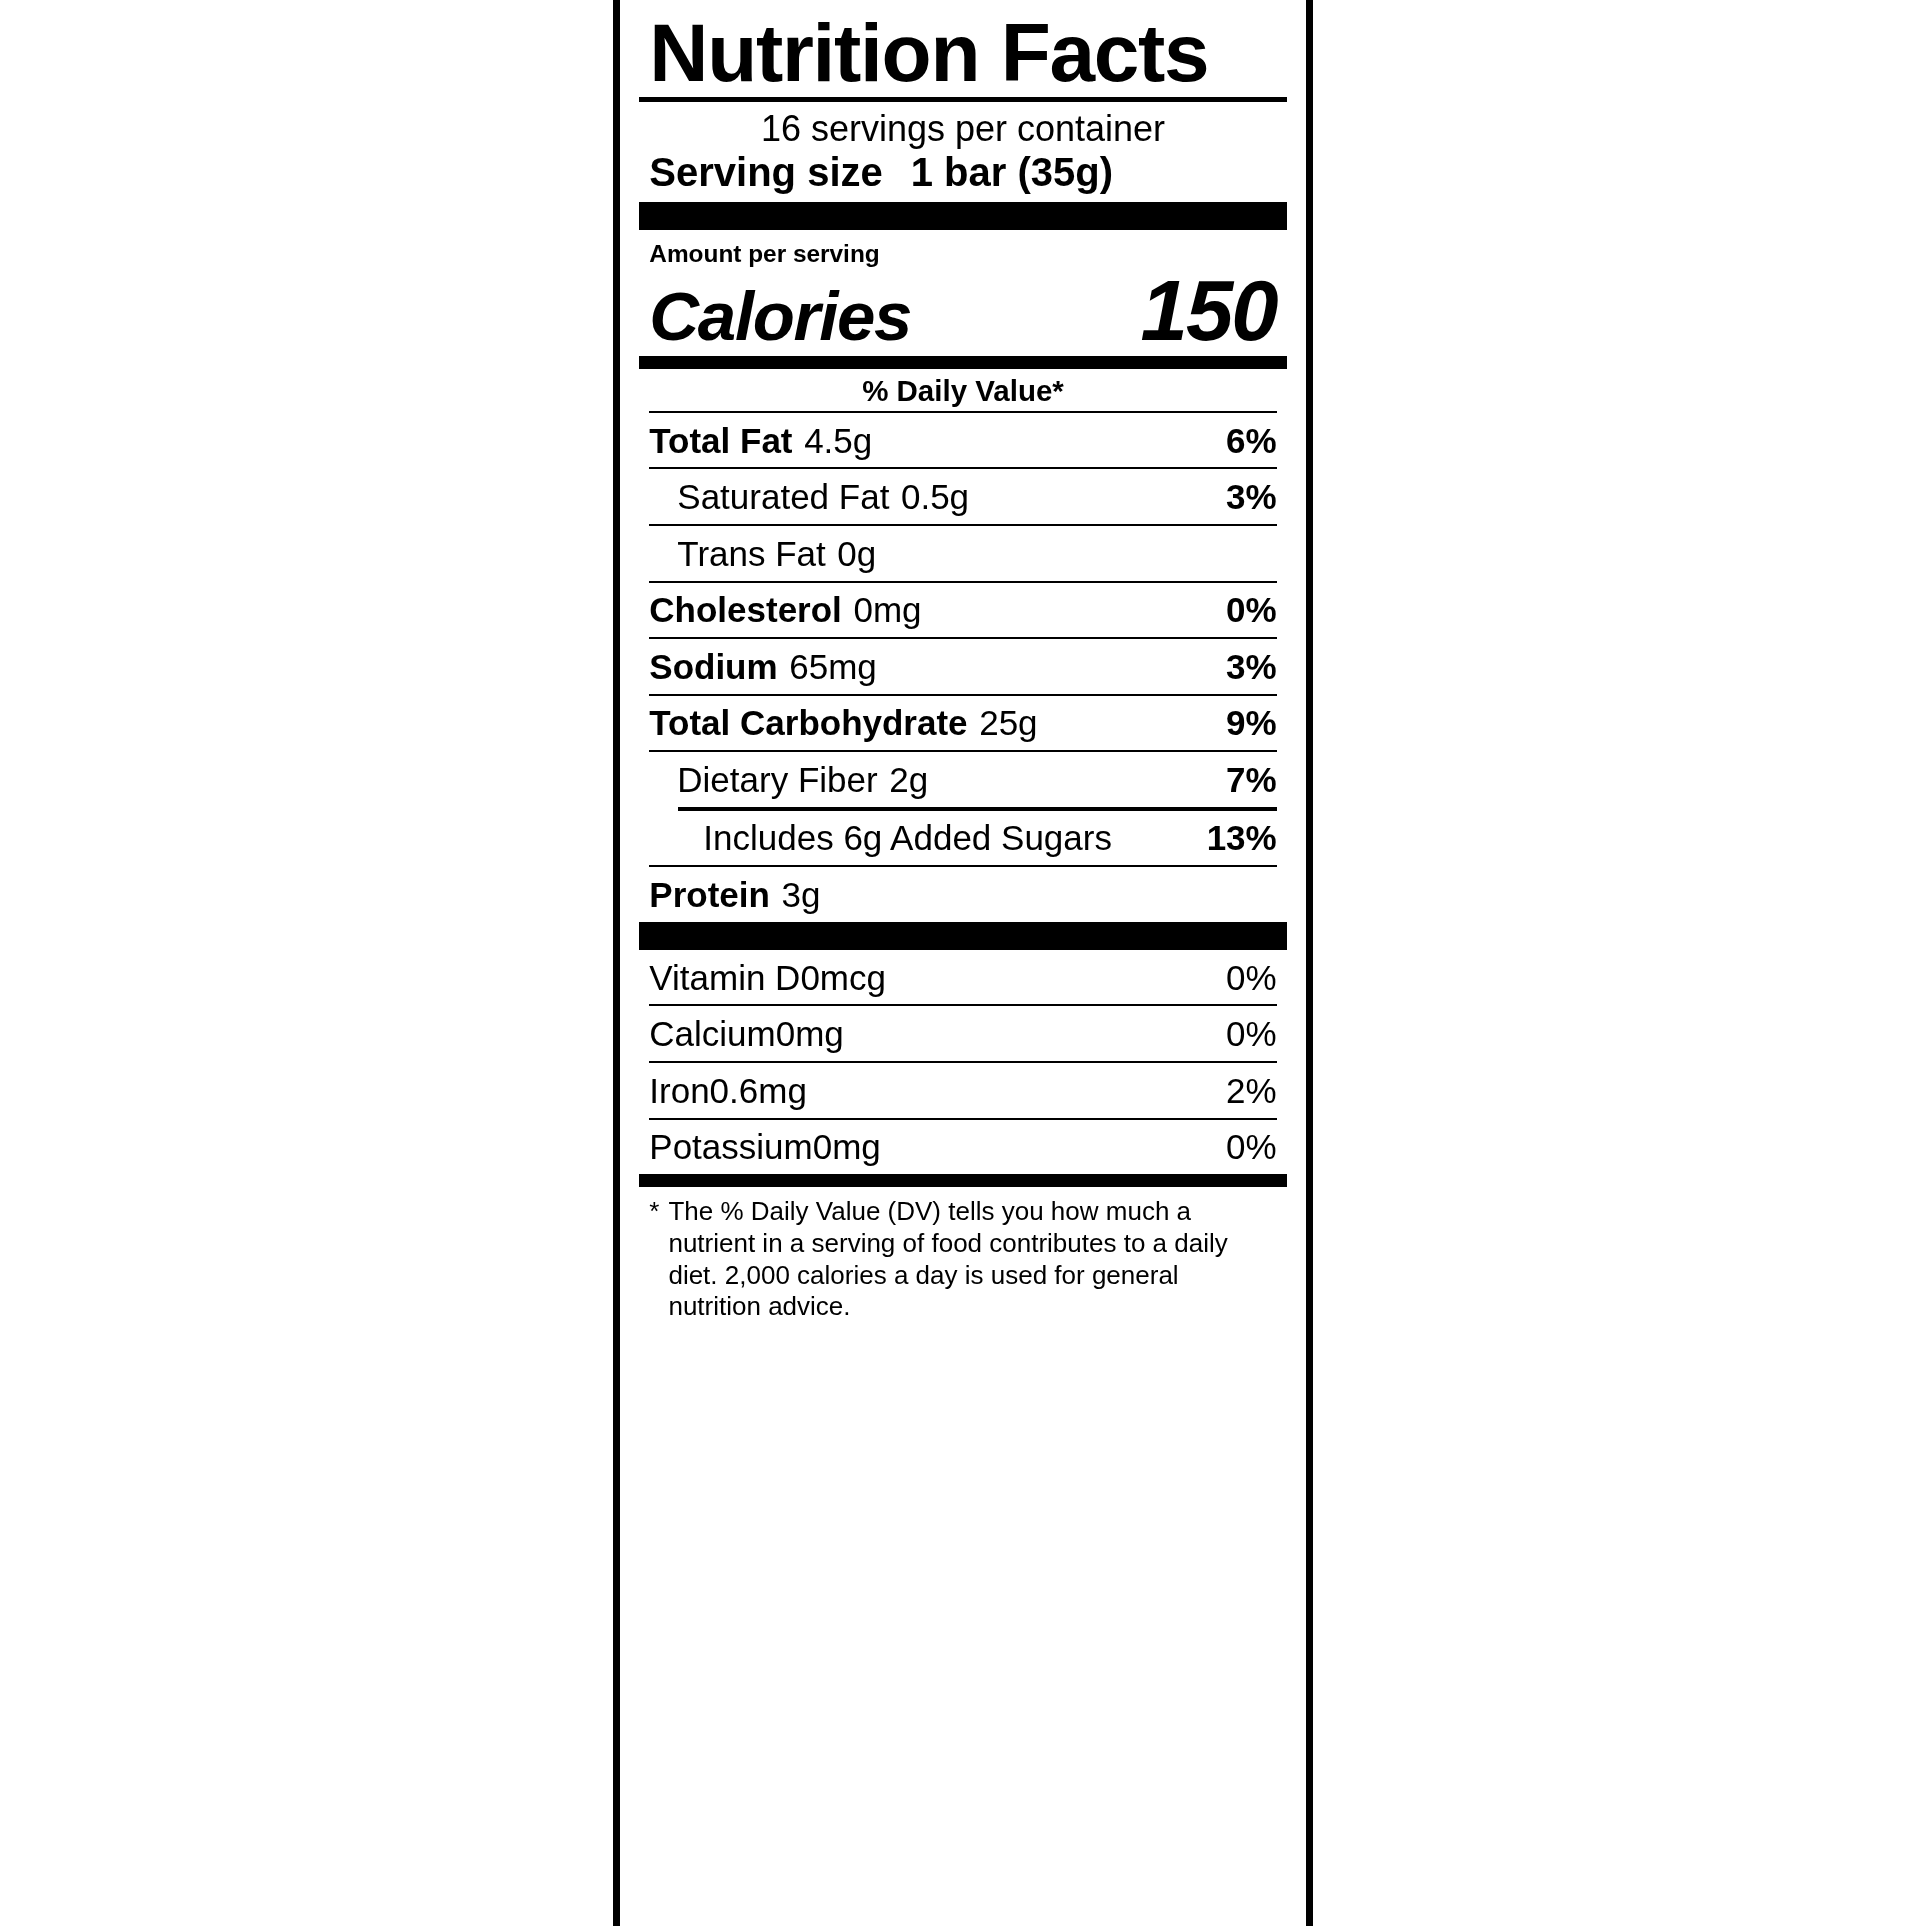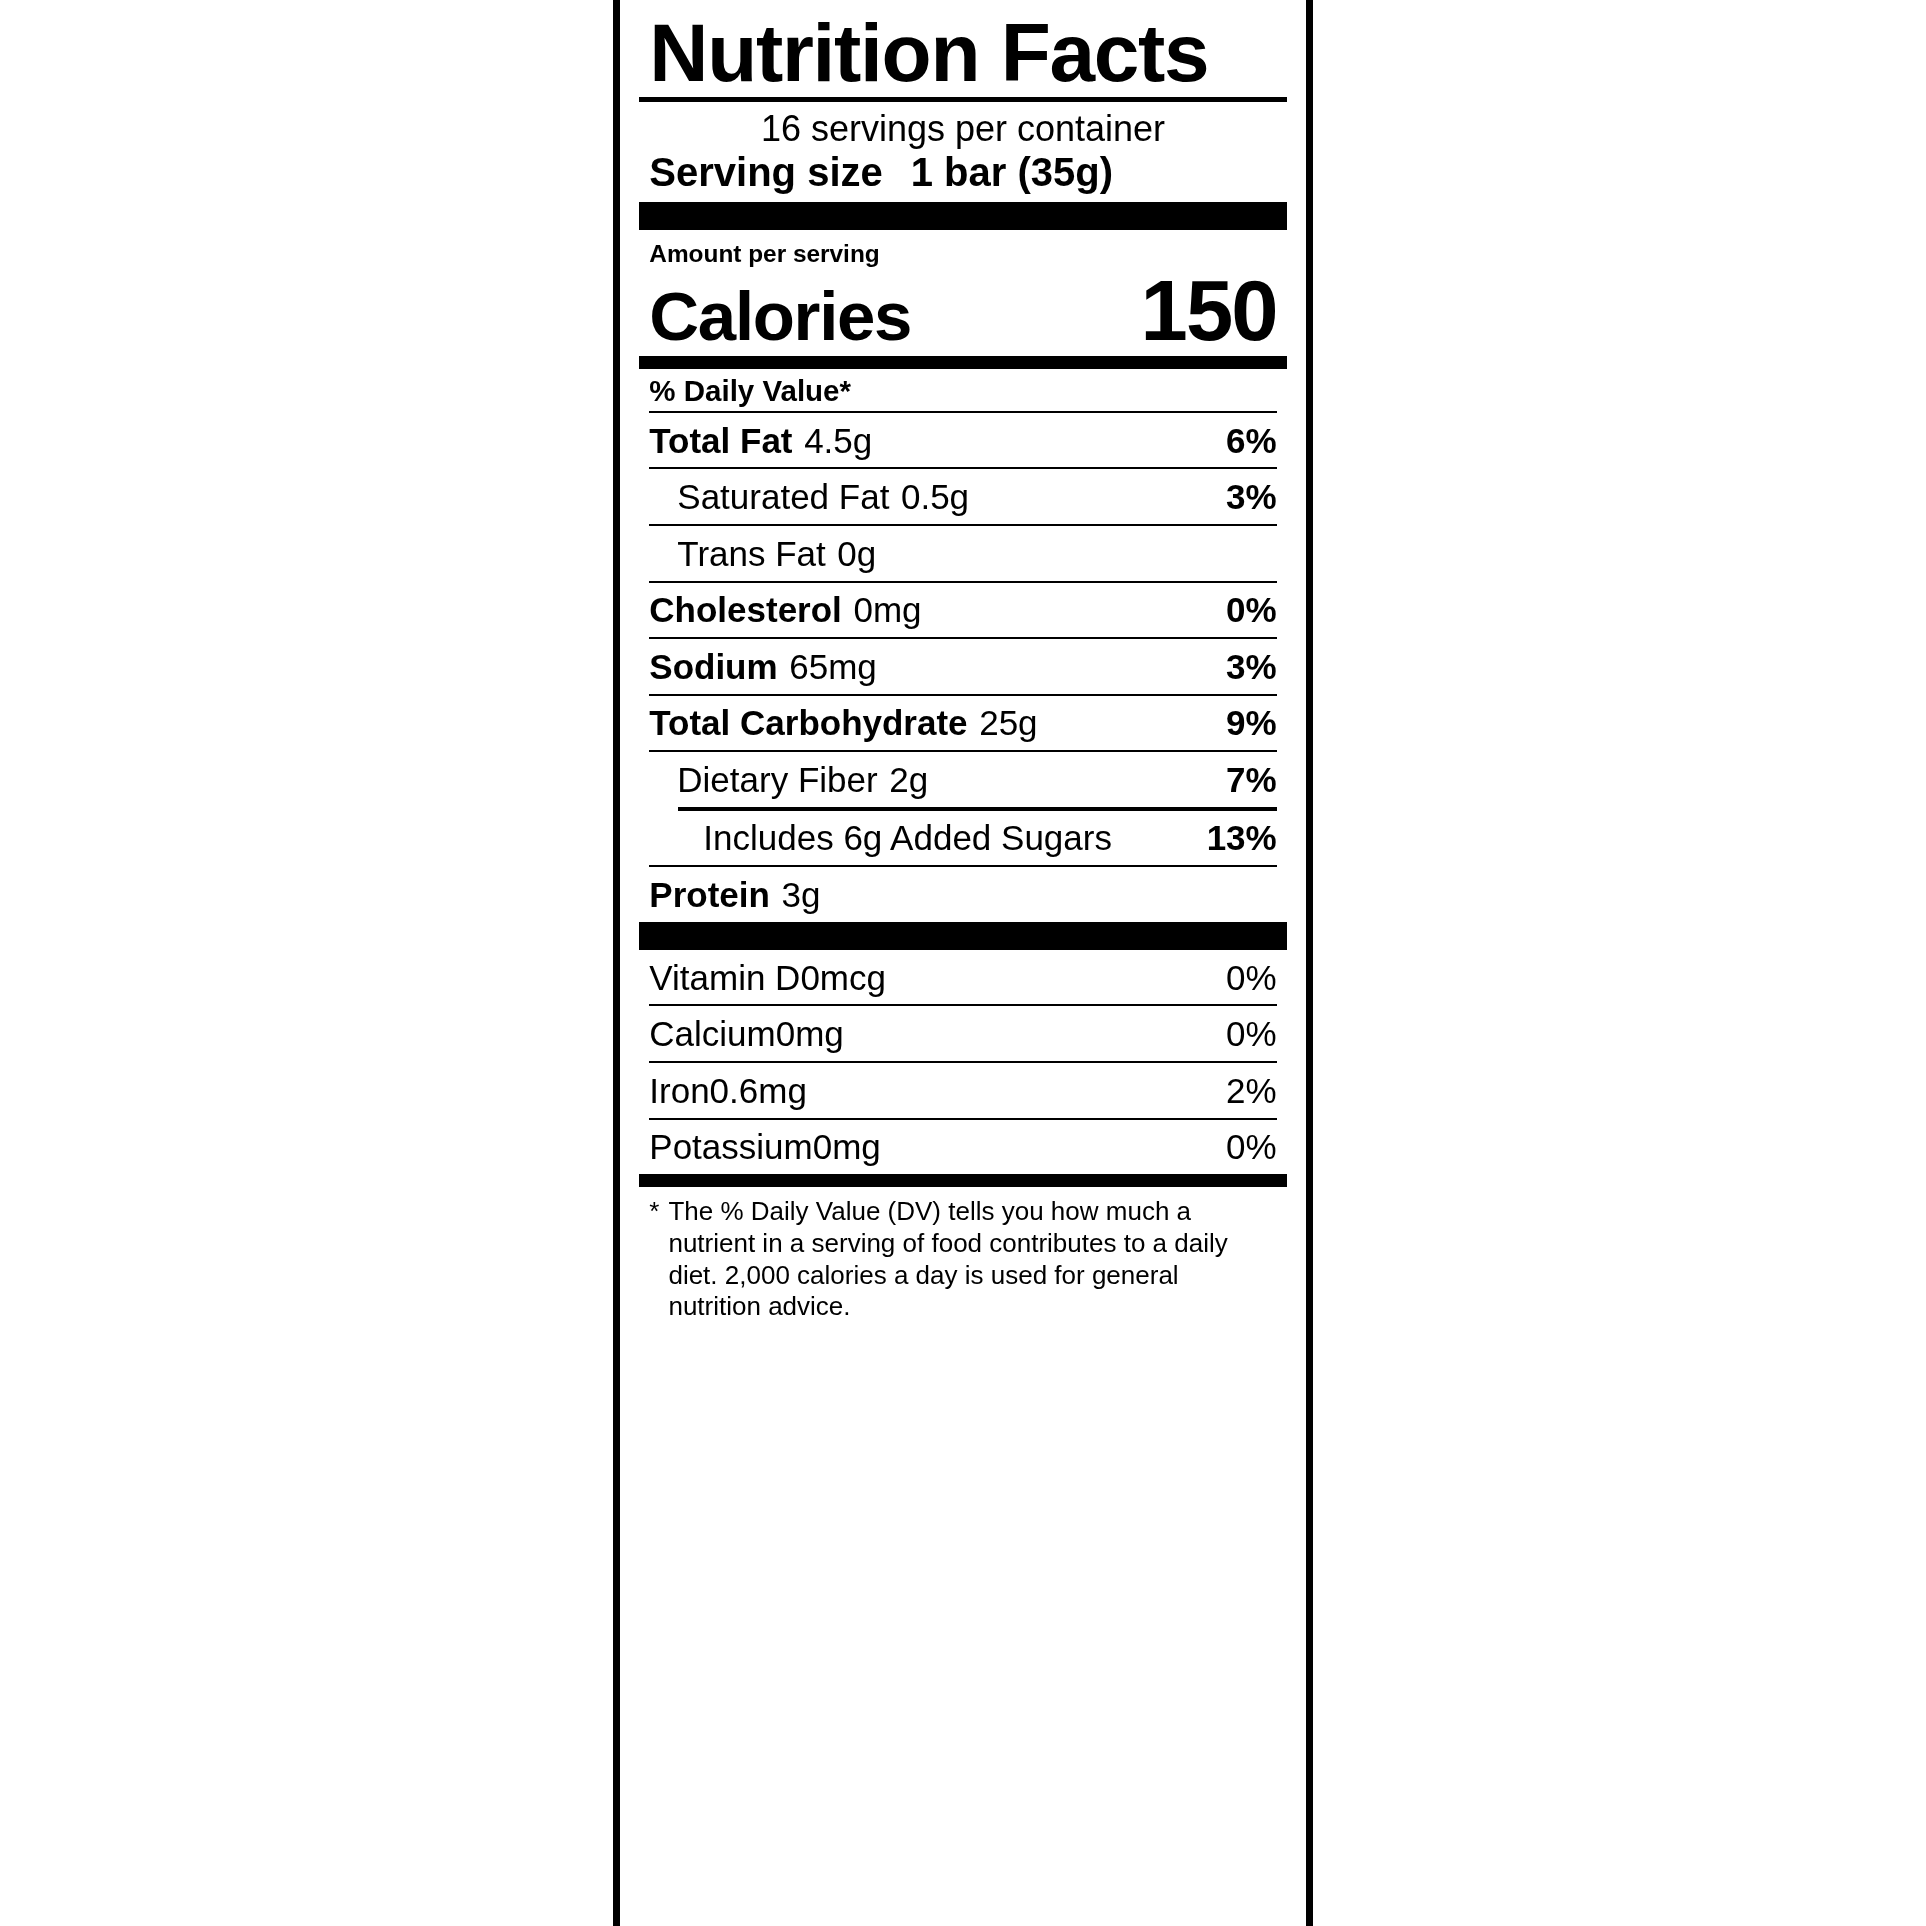--- a/index.html
+++ b/index.html
@@ -85,36 +85,37 @@
     font-weight: 700;
     line-height: 1.1;
     padding-top: 11px;
     white-space: nowrap;
   }
   .cal-row {
     display: flex;
     align-items: baseline;
     justify-content: space-between;
     padding-bottom: 3.9px;
+    font-style: italic;
   }
   .cal-label {
     font-size: 69px;
     font-weight: 700;
     letter-spacing: -1.3px;
     line-height: 1.0;
   }
   .cal-value {
     font-size: 85px;
     font-weight: 700;
     letter-spacing: -1.9px;
     line-height: 1.0;
   }
 
   .dv-head {
-    text-align: left;
+    text-align: center;
     font-size: 29.5px;
     font-weight: 700;
     line-height: 1.1;
     padding-top: 5.1px;
     padding-bottom: 3.9px;
     white-space: nowrap;
   }
 
   .nutrient-row {
     display: flex;

